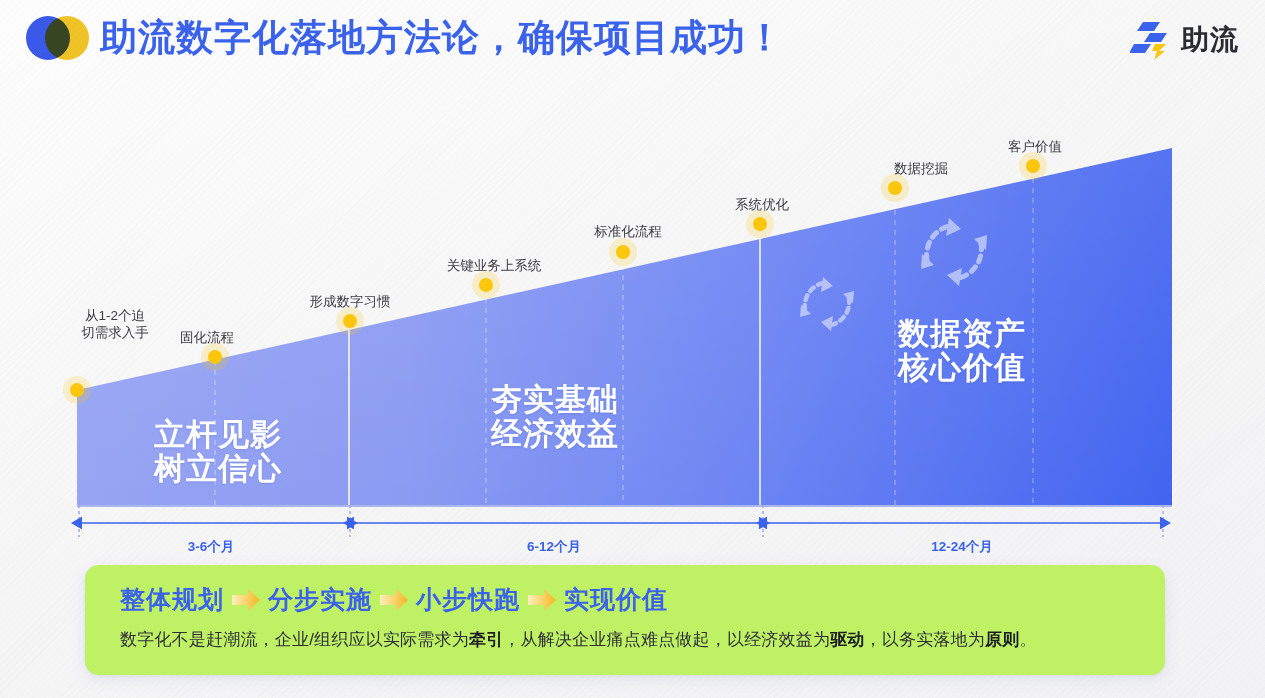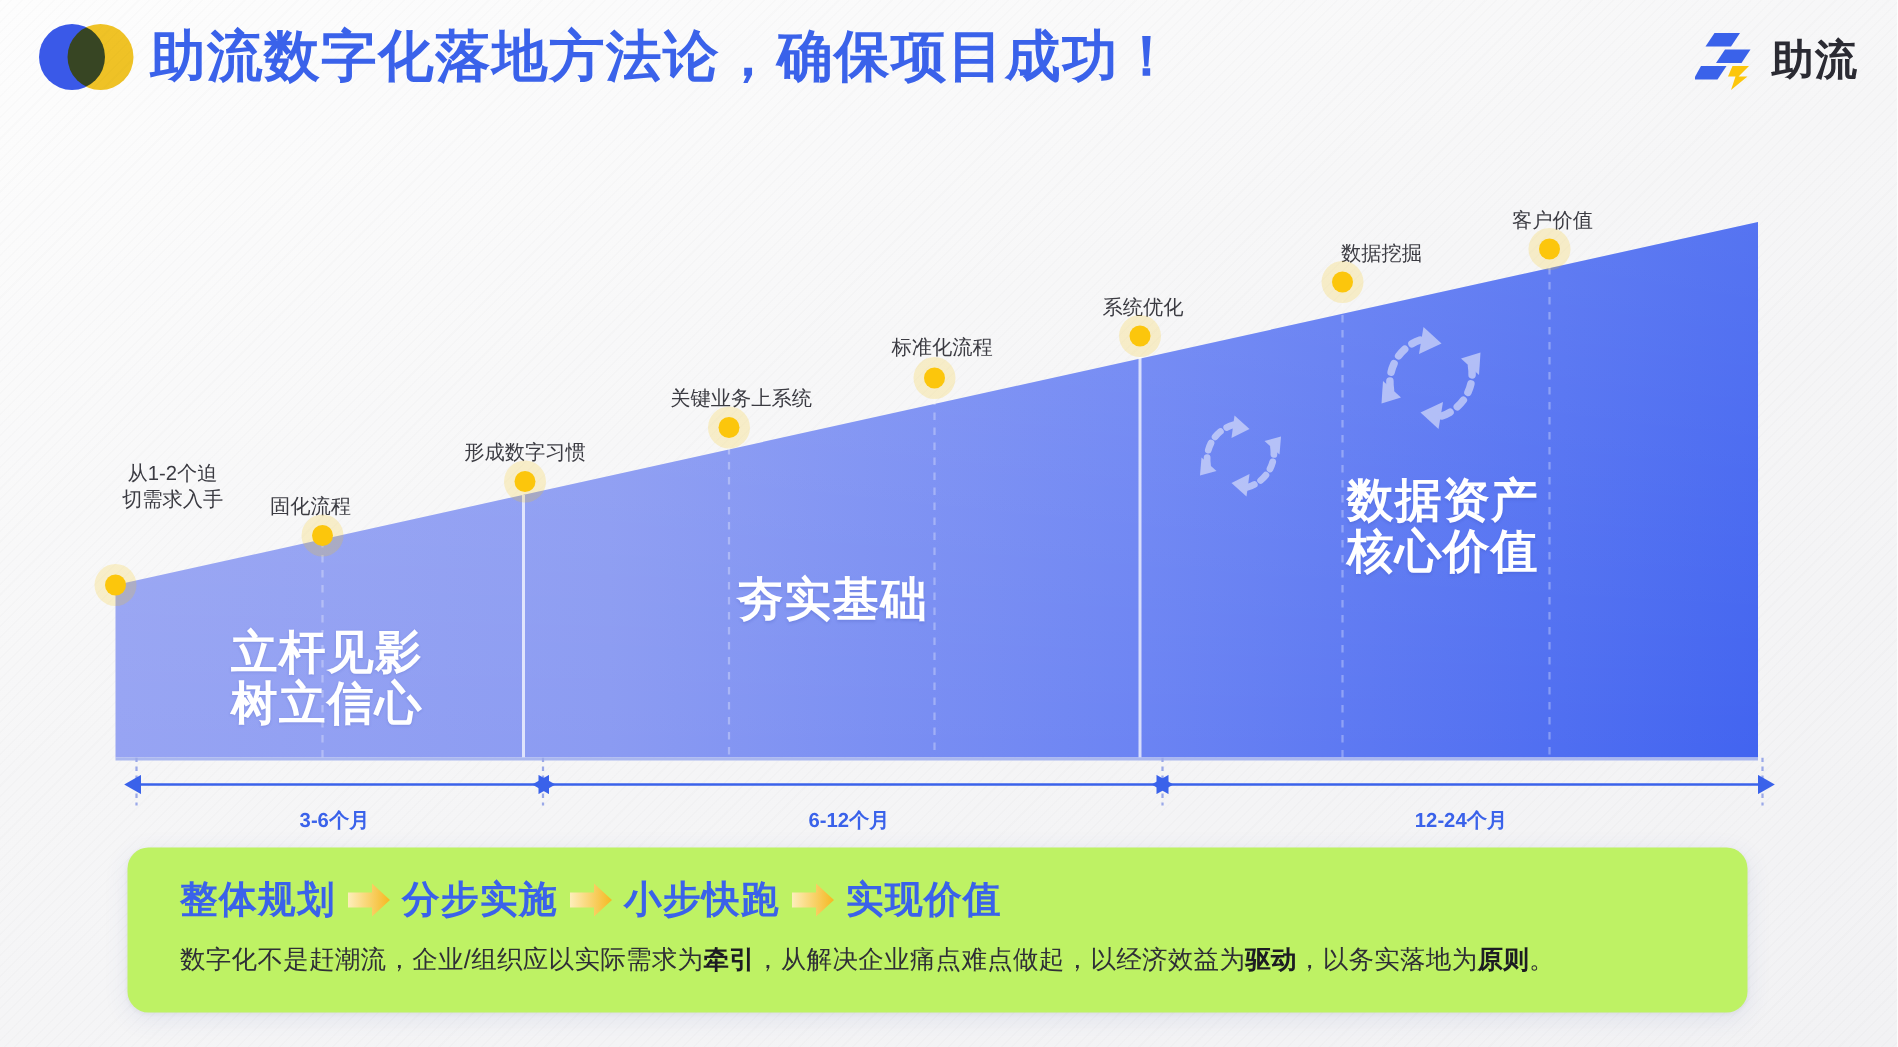--- a/index.html
+++ b/index.html
@@ -112,21 +112,21 @@
     line-height: 34px;
     text-align: center;
     transform: translateX(-50%);
     letter-spacing: 1px;
     text-shadow: 0 1px 2px rgba(40,60,160,0.18);
   }
 
   
   .timeline {
     position: absolute;
-    left: 12px; top: 505px;
+    left: 0; top: 505px;
     width: 1079px; height: 60px;
   }
   .tl-svg { position: absolute; left: 0; top: 0; }
   .tl-label {
     position: absolute;
     font-size: 13.5px;
     font-weight: bold;
     color: #3a62ea;
     transform: translateX(-50%);
     white-space: nowrap;
@@ -267,20 +267,21 @@
 
   <div class="node-label" style="left:1035px; top:58px;">客户价值</div>
   <div class="node-dot" style="left:1033px; top:86px;"></div>
 
   <div class="phase-text" style="left:218px; top:338px;">
     <div>立杆见影</div>
     <div>树立信心</div>
   </div>
   <div class="phase-text" style="left:555px; top:303px;">
     <div>夯实基础</div>
+    <div>经济效益</div>
   </div>
   <div class="phase-text" style="left:962px; top:237px;">
     <div>数据资产</div>
     <div>核心价值</div>
   </div>
 </div>
 
 <div class="timeline">
   <svg class="tl-svg" width="1265" height="60">
     <defs>

